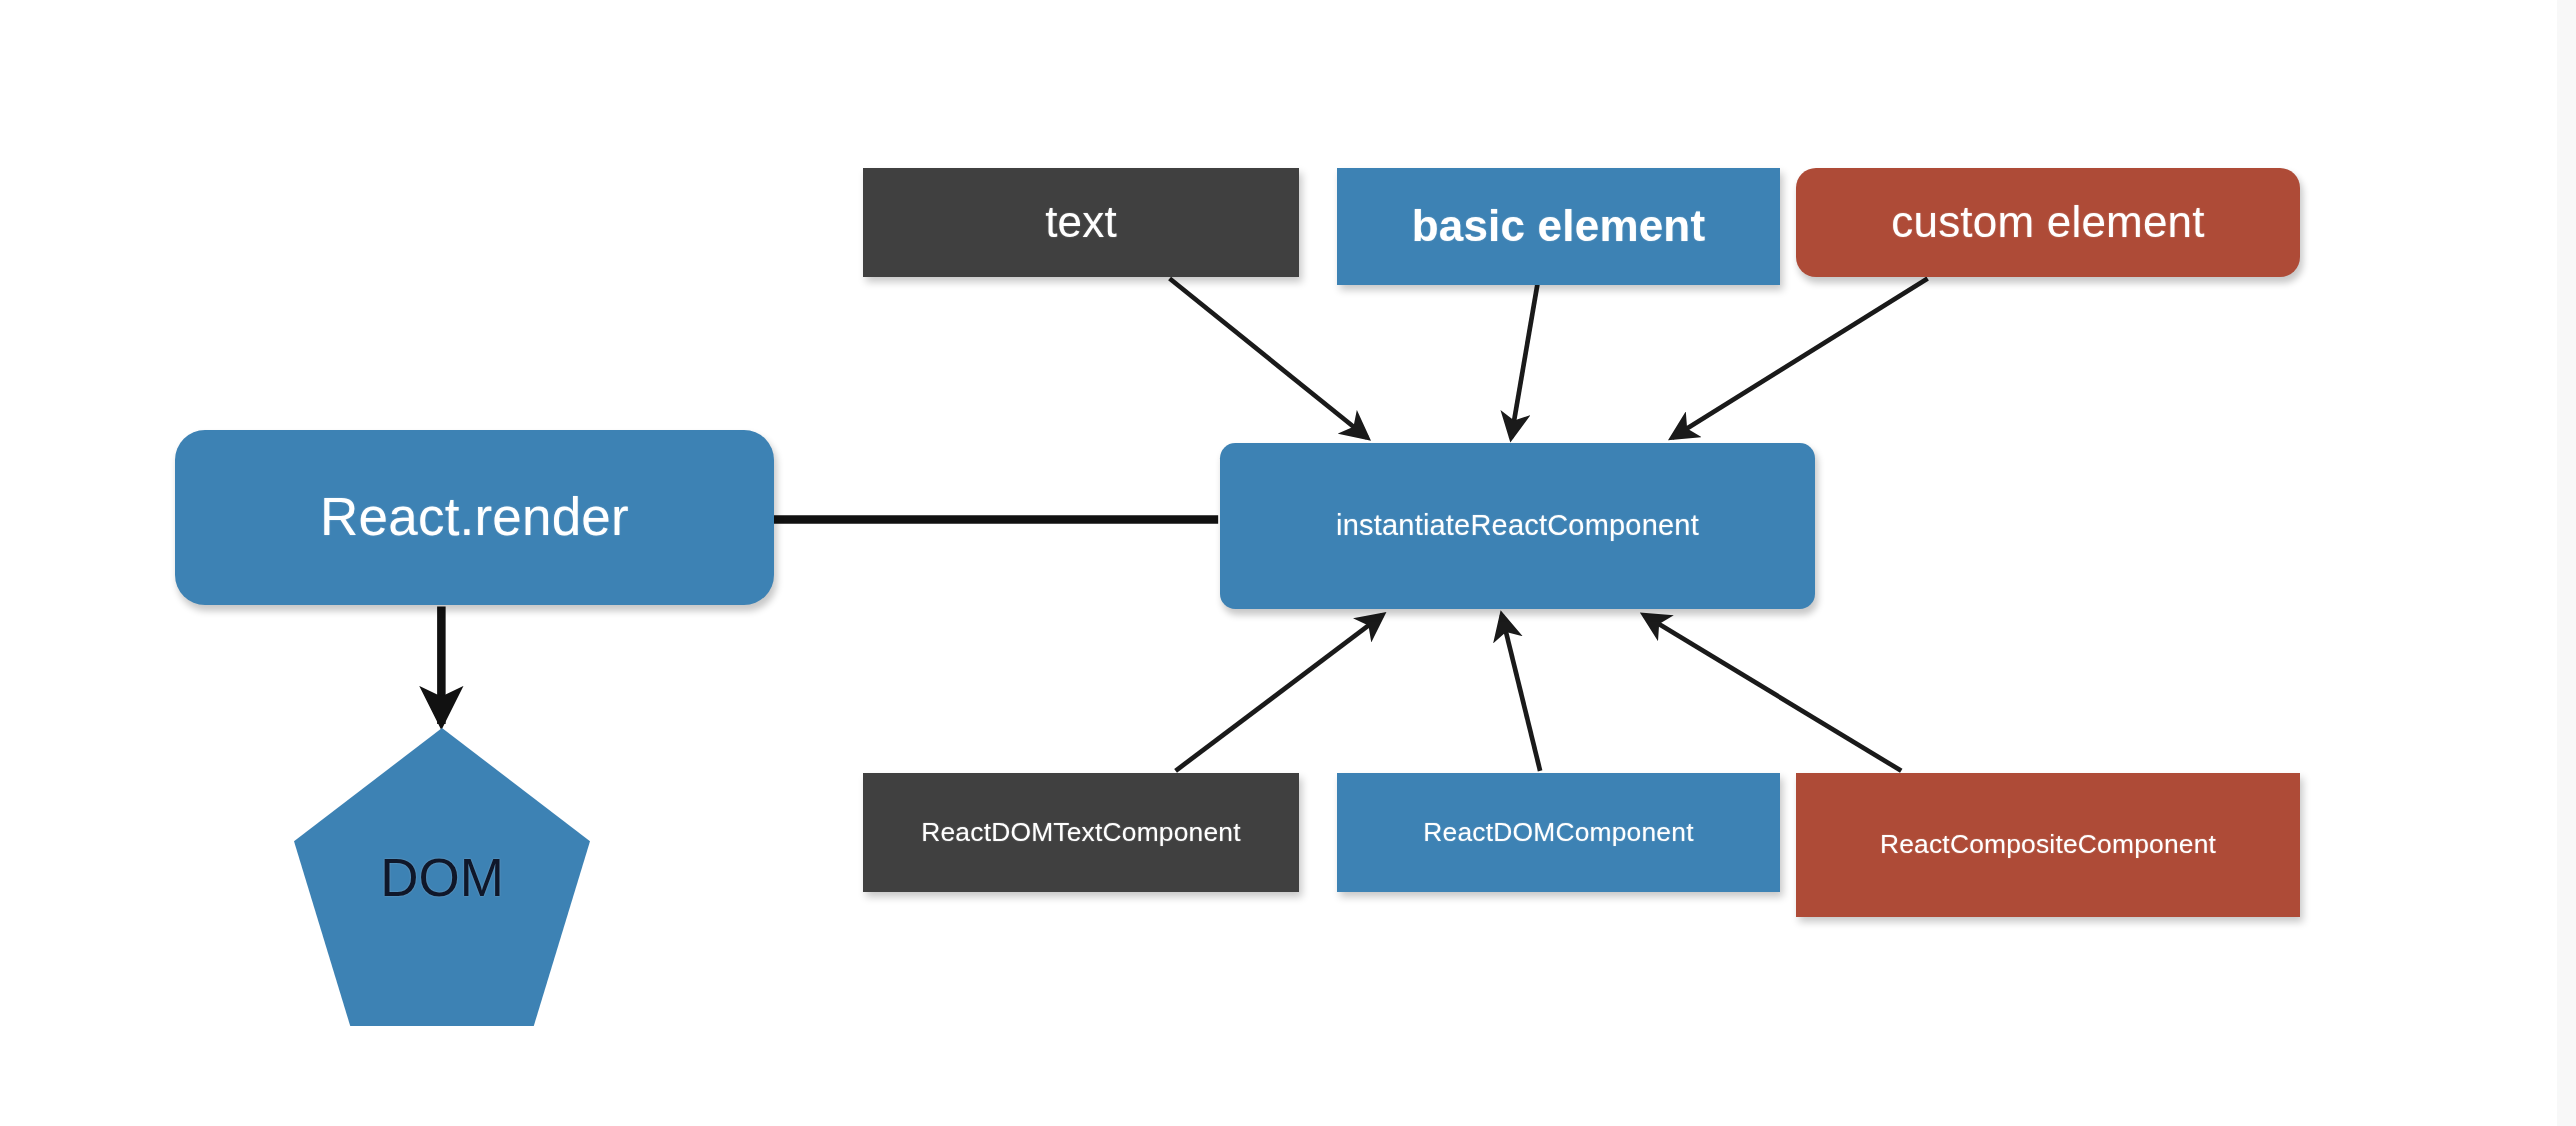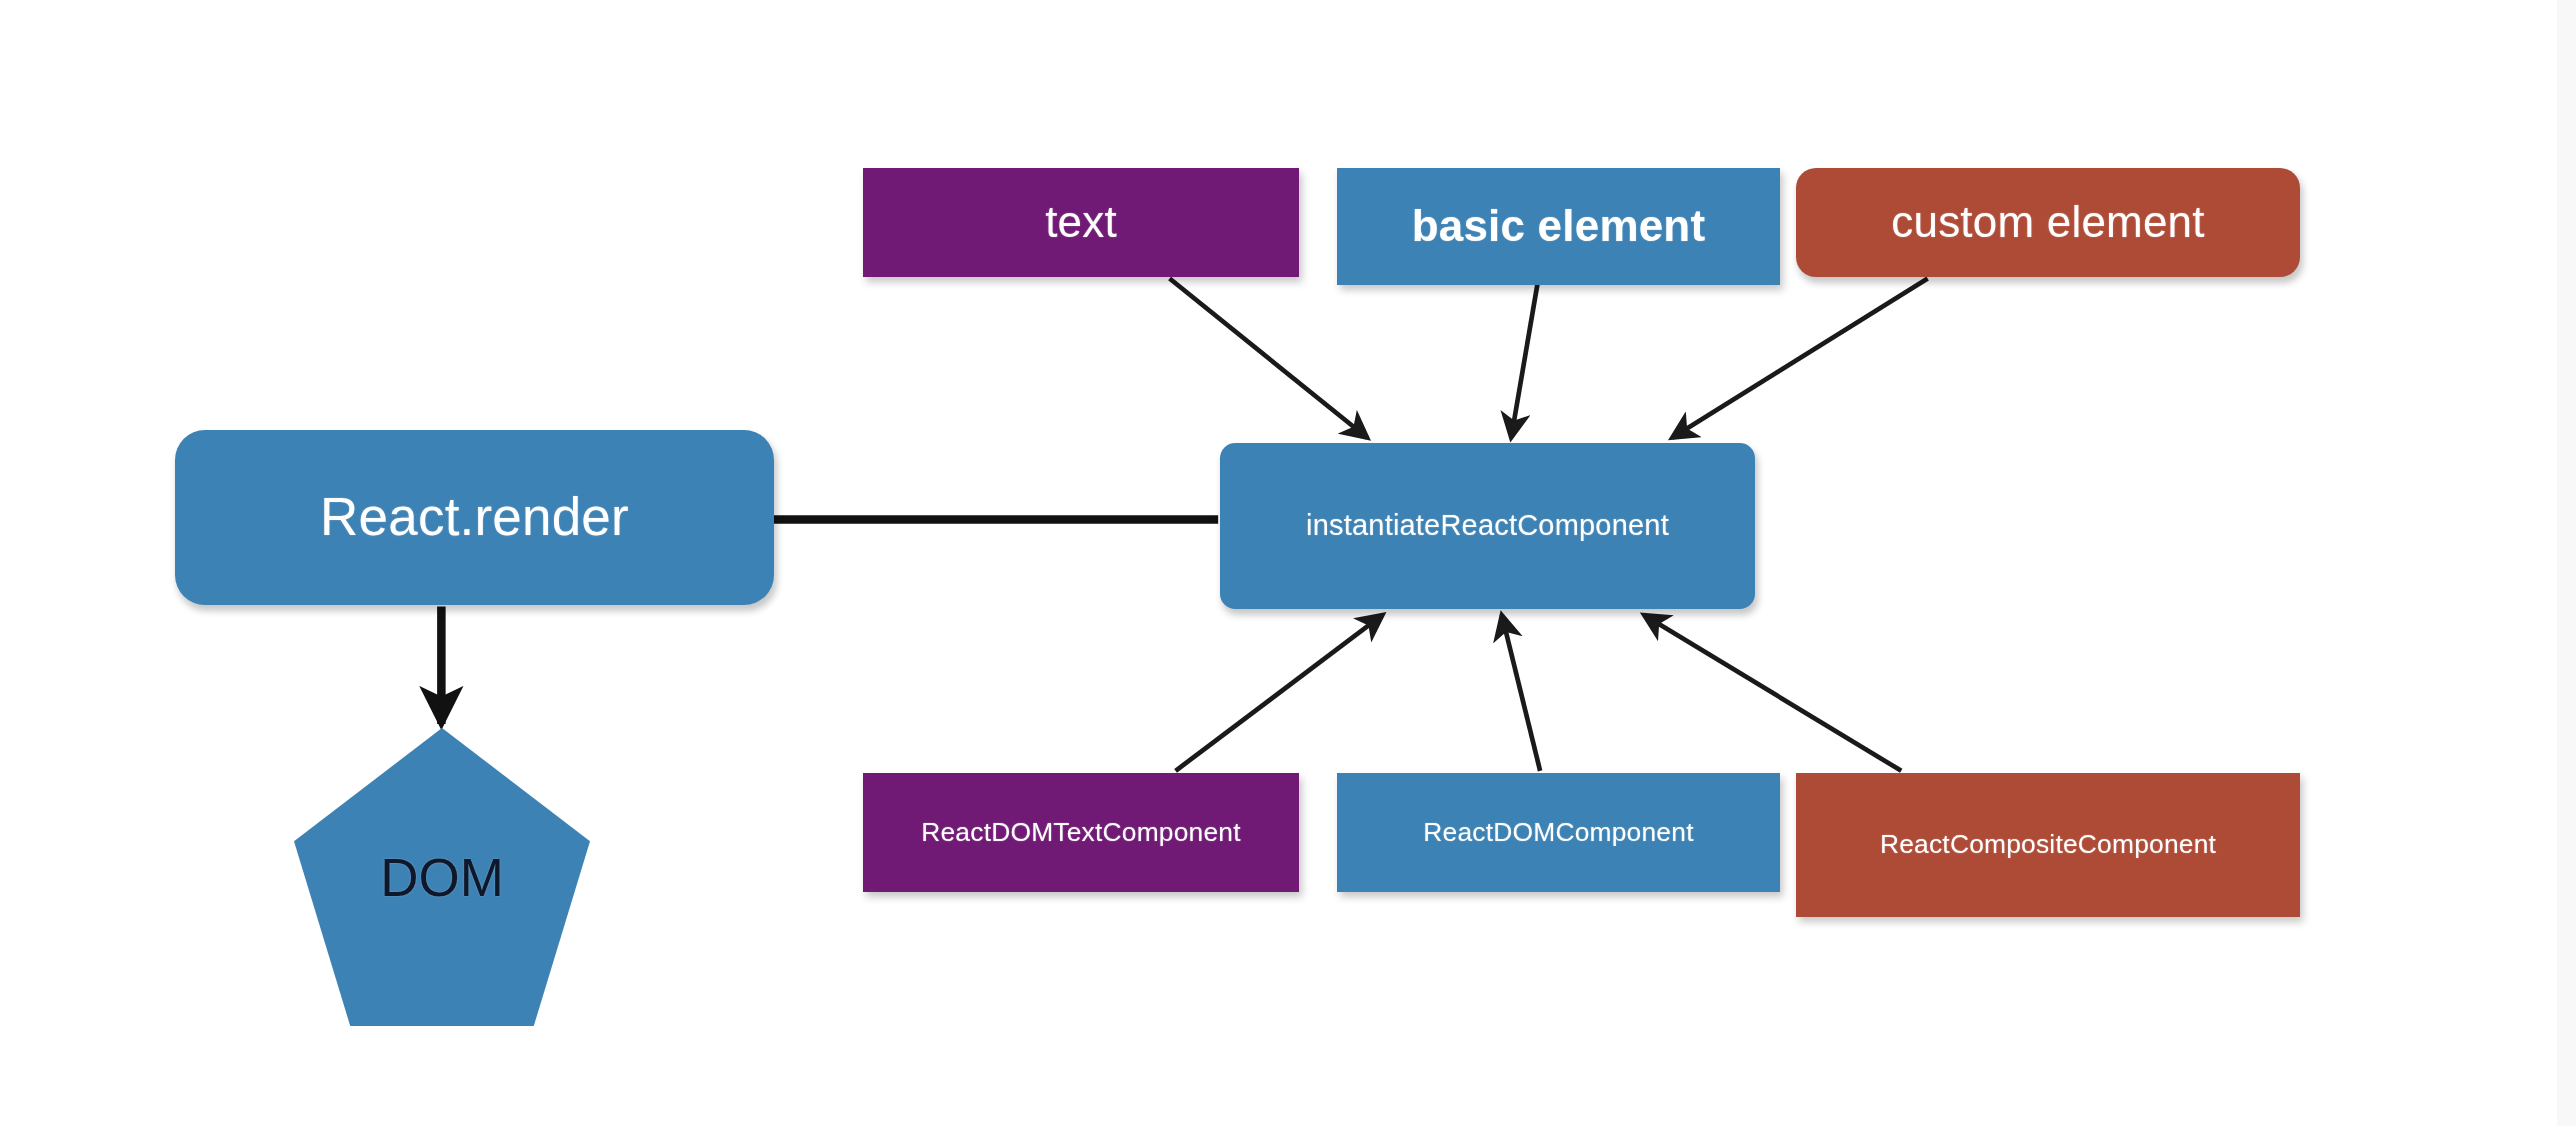--- a/index.html
+++ b/index.html
@@ -35,38 +35,38 @@
     display: flex;
     align-items: center;
     justify-content: center;
     box-sizing: border-box;
     color: #ffffff;
     text-align: center;
     line-height: 1.1;
     letter-spacing: 0.2px;
     box-shadow: 2.6px 5.1px 7.7px rgba(0,0,0,0.22);
   }
-  .node.green { background: #701a75; }
+  .node.green { background: #404040; }
   .node.blue  { background: #3d82b4; }
   .node.red   { background: #ae4b37; }
   .node.rounded { border-radius: 15.3px; }
   .node .label {
     display: block;
     width: 100%;
     padding: 0 8.5px;
     box-sizing: border-box;
     text-shadow: 0 0 1.7px rgba(255,255,255,0.35);
   }
   
   #node-text          { left: 863px; top: 168px; width: 436px;  height: 109px; font-size: 44px; }
   #node-basic-element { left: 1337px; top: 168px; width: 443px;  height: 117px; font-size: 44px; font-weight: bold; }
   #node-custom-element{ left: 1796px; top: 168px; width: 504px;  height: 109px; font-size: 44px; border-radius: 20px; }
   
   #node-react-render  { left: 175px;  top: 430px; width: 599px;  height: 175px; font-size: 53px; border-radius: 30px; }
-  #node-instantiate   { left: 1220px; top: 443px; width: 535px;  height: 166px; font-size: 29px; }
+  #node-instantiate   { left: 1220px; top: 443px; width: 595px;  height: 166px; font-size: 29px; }
   
   #node-reactdomtext  { left: 863px; top: 773px; width: 436px;  height: 119px; font-size: 26.4px; }
   #node-reactdom      { left: 1337px; top: 773px; width: 443px;  height: 119px; font-size: 26.4px; }
   #node-reactcomposite{ left: 1796px; top: 773px; width: 504px;  height: 144px; font-size: 26.4px; }
   
   #node-dom {
     position: absolute;
     left: 294px;
     top: 728px;
     width: 296px;

